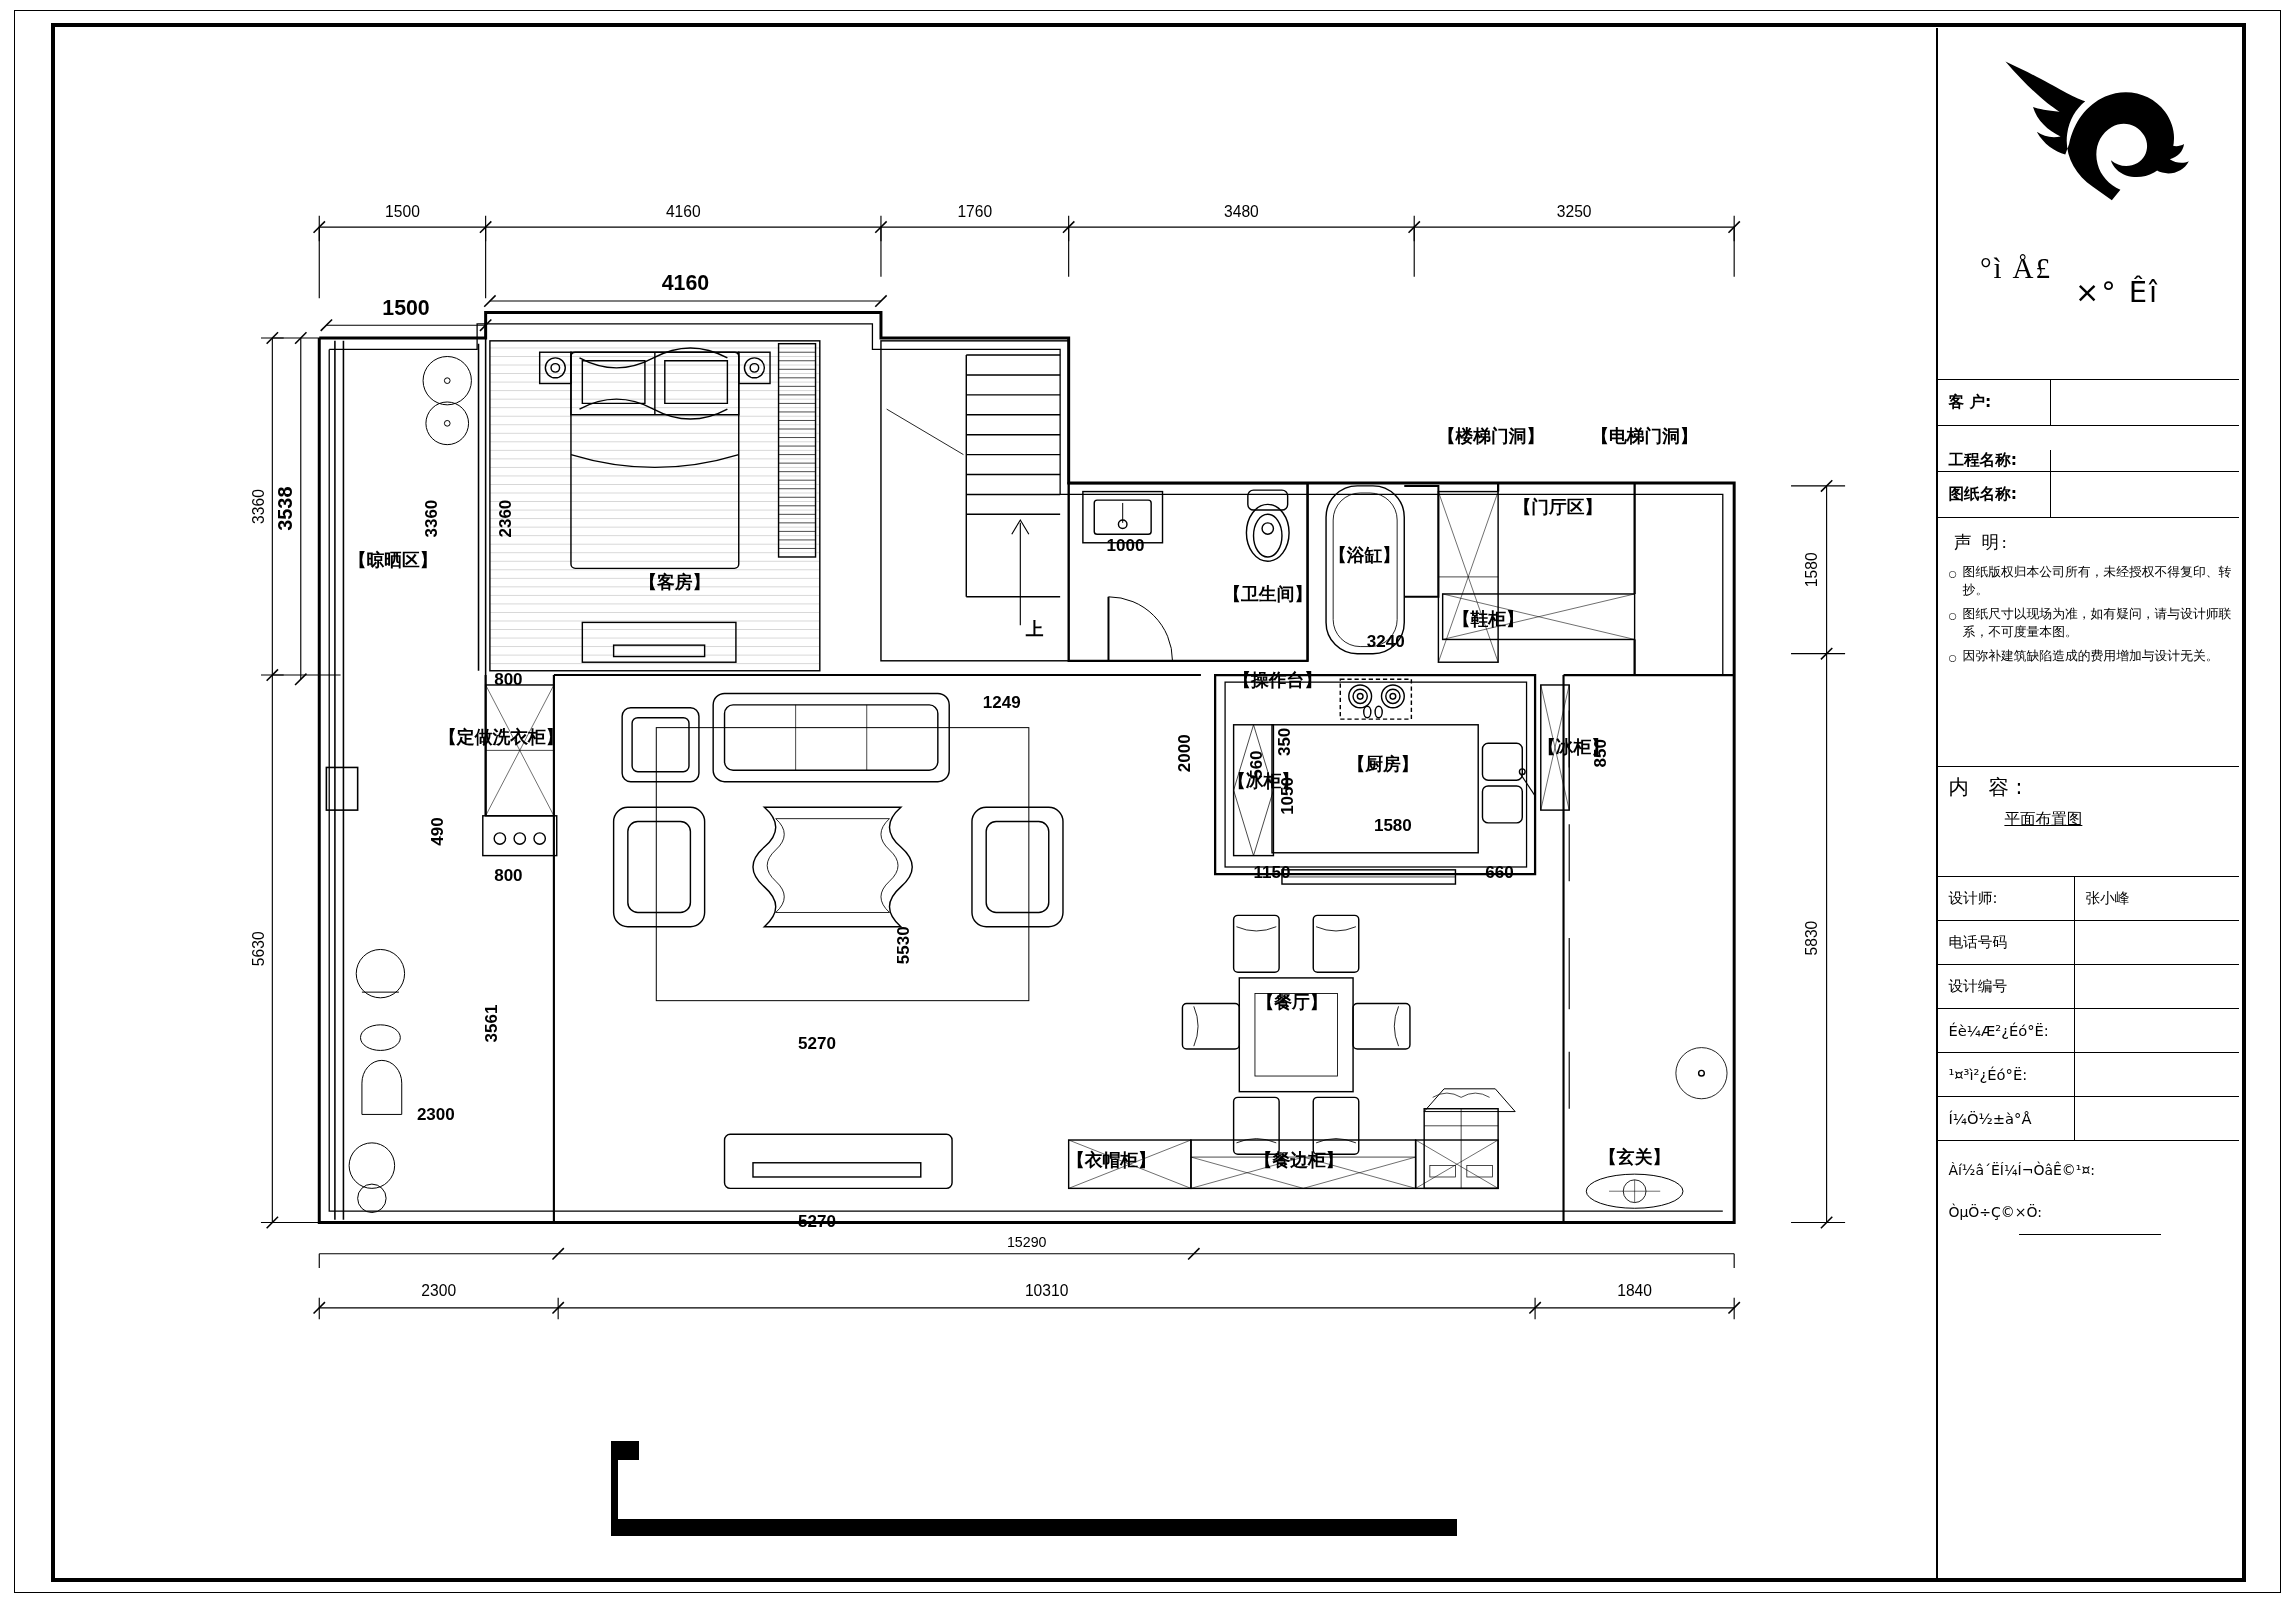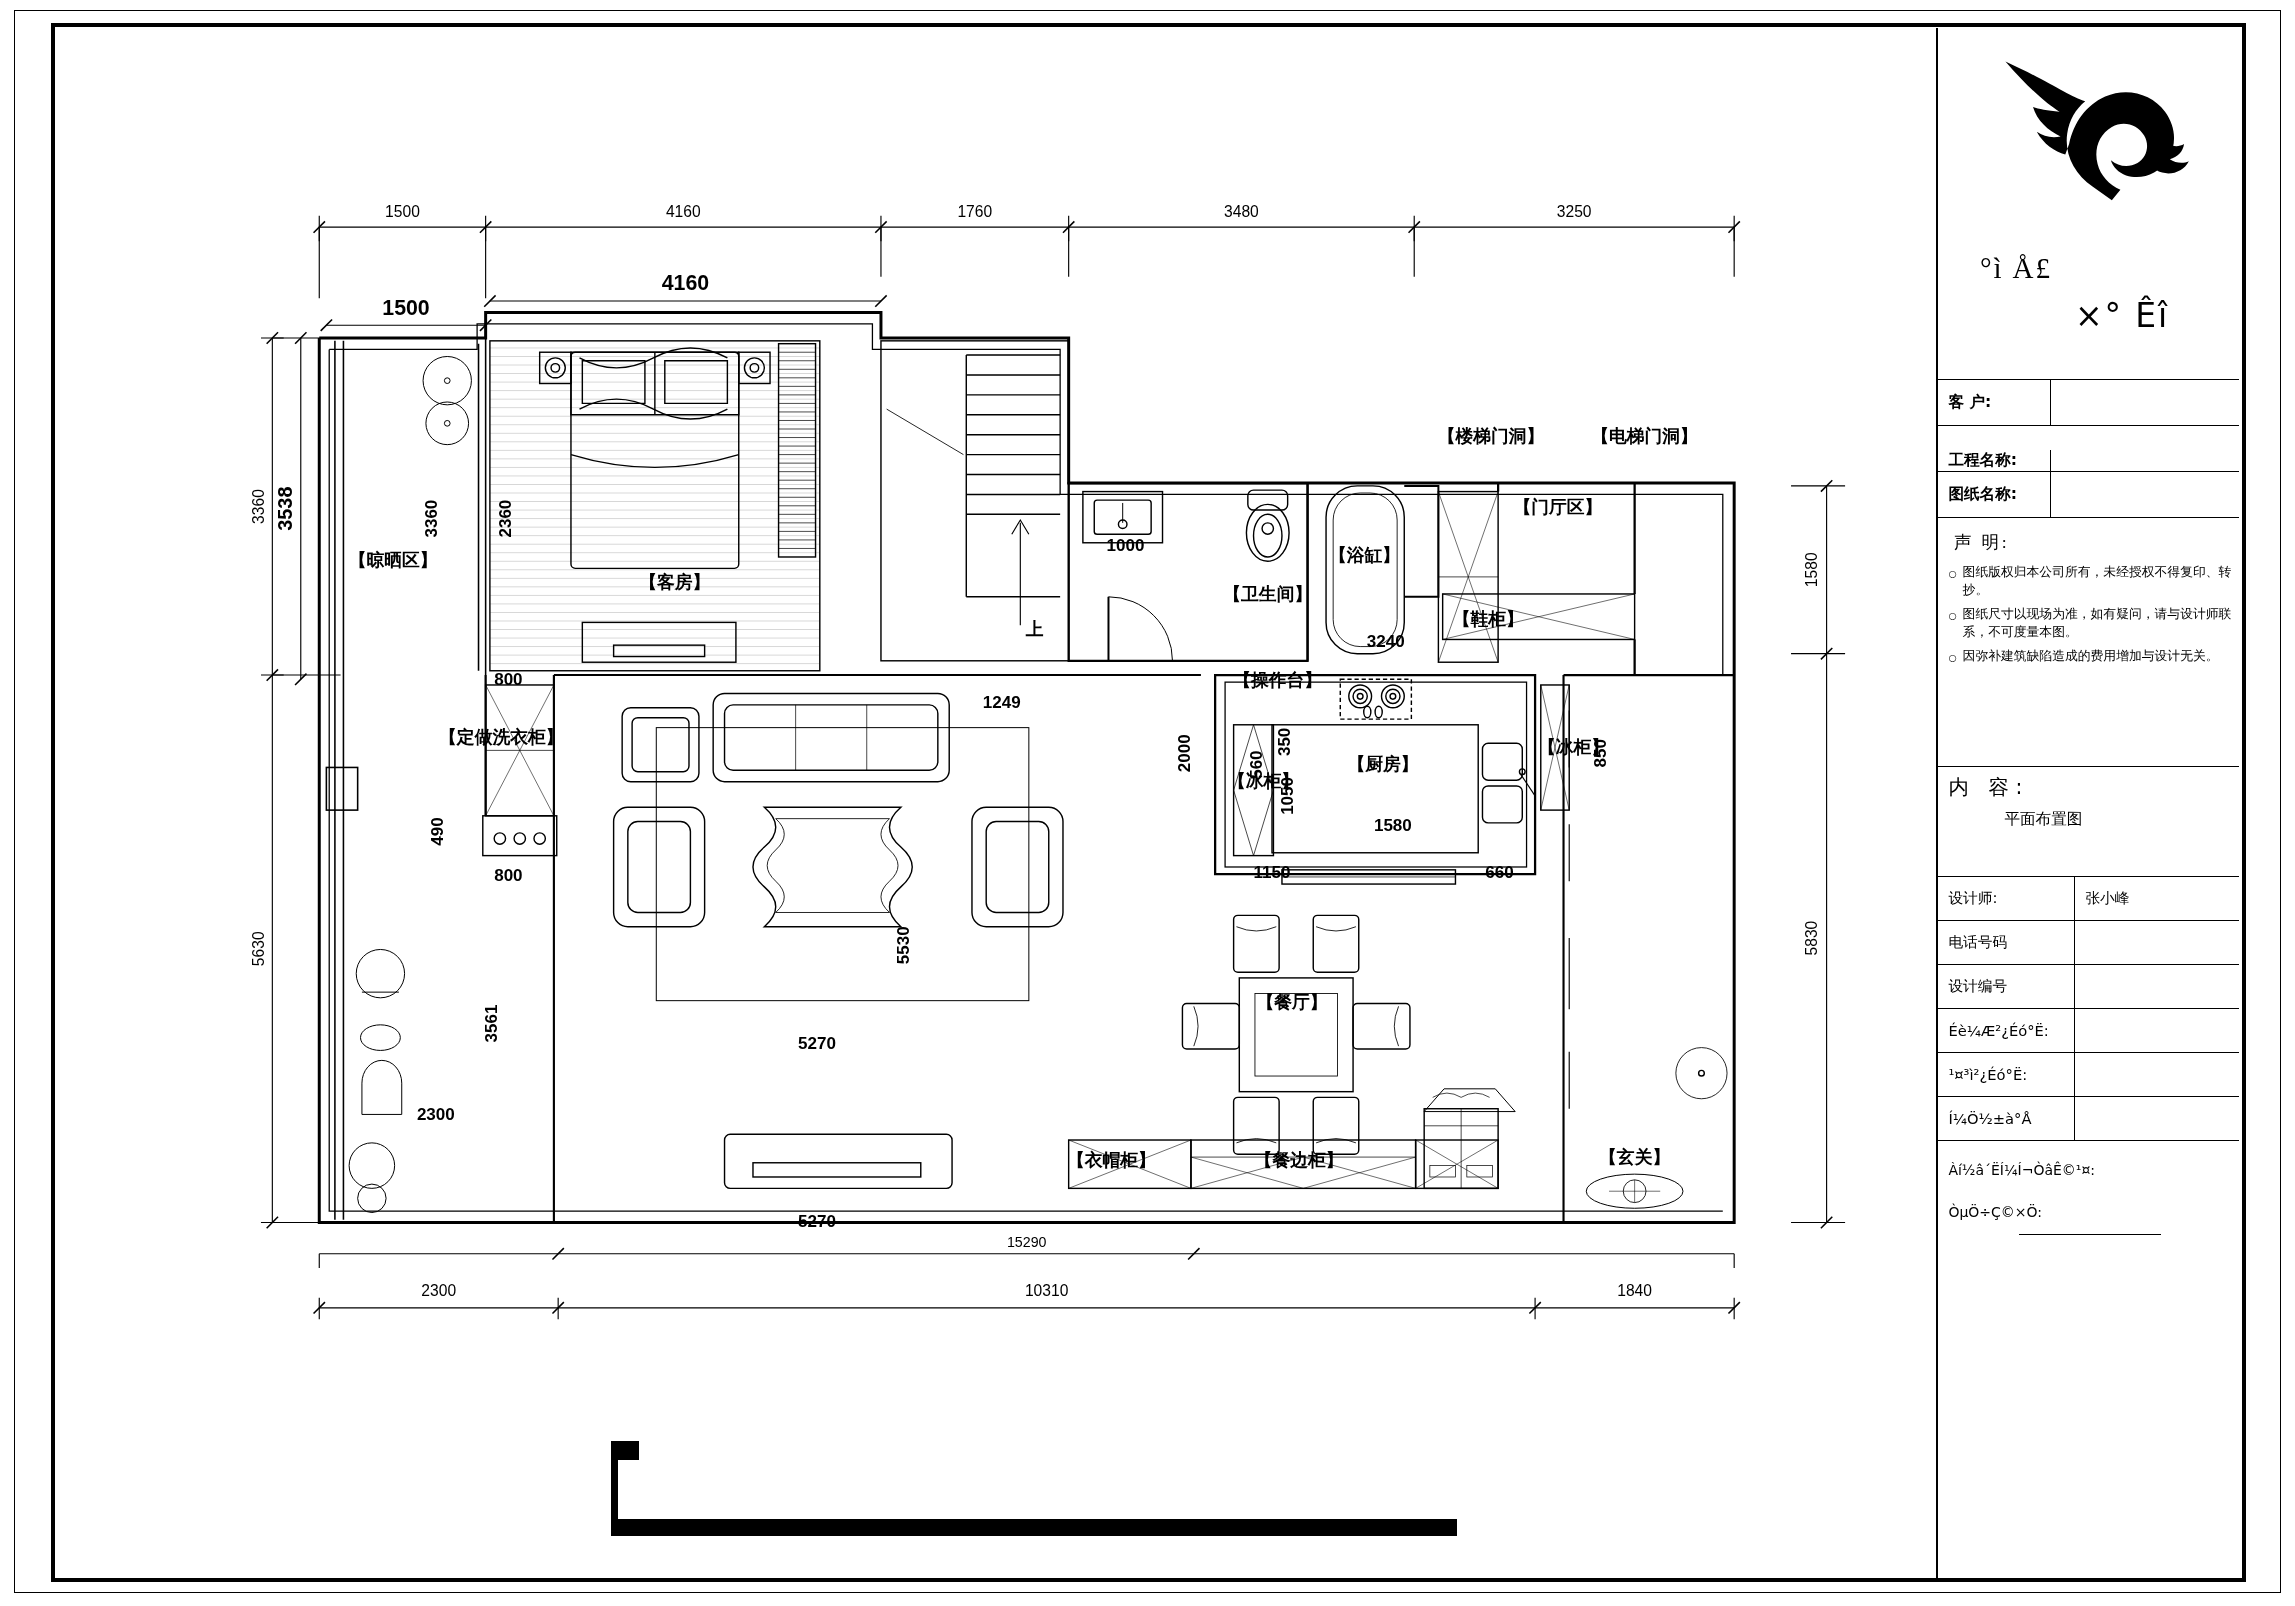--- a/index.html
+++ b/index.html
@@ -16,21 +16,21 @@
   #plan{position:absolute;left:56px;top:27.5px;width:1849px;height:1550px;}
   #plan svg{display:block;}
 
   
   .tb{position:absolute;left:1936px;top:27.5px;width:303px;height:1550px;
       border-left:2.8px solid #000;box-sizing:border-box;background:#fff;}
   .tb-logo{position:relative;height:351px;border-bottom:1.4px solid #000;}
   .tb-logo svg{position:absolute;left:38px;top:23px;}
   .logo-txt1{position:absolute;left:42px;top:224px;font-size:29px;letter-spacing:1.9px;
              font-family:Liberation Serif, serif;}
-  .logo-txt2{position:absolute;left:137px;top:268px;font-size:33px;letter-spacing:1.9px;
+  .logo-txt2{position:absolute;left:137px;top:247px;font-size:29px;letter-spacing:1.9px;
              font-family:"DejaVu Sans",sans-serif;}
 
   .tb-row{display:flex;border-bottom:0.9px solid #000;box-sizing:border-box;font-weight:bold;}
   .tb-lab{width:113px;border-right:0.9px solid #000;box-sizing:border-box;
           display:flex;align-items:center;padding-left:10.4px;font-size:15.6px;
           font-family:"DejaVu Sans","Liberation Serif",serif;}
   .tb-val{flex:1;display:flex;align-items:center;padding-left:12.3px;font-size:15.6px;
           font-family:"DejaVu Sans","Liberation Serif",serif;}
   .h-cust{height:46px;} .h-proj{height:46px;align-items:flex-end;} .h-dwg{height:46px;}
 
@@ -39,21 +39,21 @@
   .decl-h{font-size:17.5px;font-family:Liberation Serif, serif;
           letter-spacing:2.8px;margin-bottom:9.5px;padding-left:5.7px;}
   .decl-li{display:flex;margin-bottom:6.6px;font-size:12.8px;line-height:1.38;
            font-family:"DejaVu Sans","Liberation Serif",serif;}
   .decl-b{width:14.2px;flex:none;font-size:9.5px;padding-top:3.8px;}
   .decl-t{flex:1;}
 
   .tb-content{border-bottom:0.9px solid #000;height:110px;box-sizing:border-box;padding:6.6px 0 0 10.4px;}
   .content-h{font-size:20.4px;letter-spacing:6.6px;font-family:"DejaVu Sans","Liberation Serif",serif;}
   .content-v{font-size:15.6px;margin-top:7.6px;padding-left:56px;
-             font-family:"DejaVu Sans","Liberation Serif",serif;}
+             font-family:"DejaVu Sans","Liberation Serif",serif;text-decoration:underline;}
 
   .h-sm{height:44px;}
   .tb-row-full{border-bottom:0.9px solid #000;box-sizing:border-box;display:flex;}
   .tb-lab-w{width:137px;border-right:0.9px solid #000;box-sizing:border-box;
             display:flex;align-items:center;padding-left:10.4px;font-size:14.7px;
             font-family:"DejaVu Sans",sans-serif;}
   .tb-val-w{flex:1;}
   .tb-foot{padding:21px 0 0 10.4px;box-sizing:border-box;height:123px;}
   .foot-l{font-size:14px;font-family:"DejaVu Sans",sans-serif;margin-bottom:26.5px;}
   .foot-rule{width:142px;height:0.9px;background:#000;margin-left:71px;margin-top:-12.3px;}

